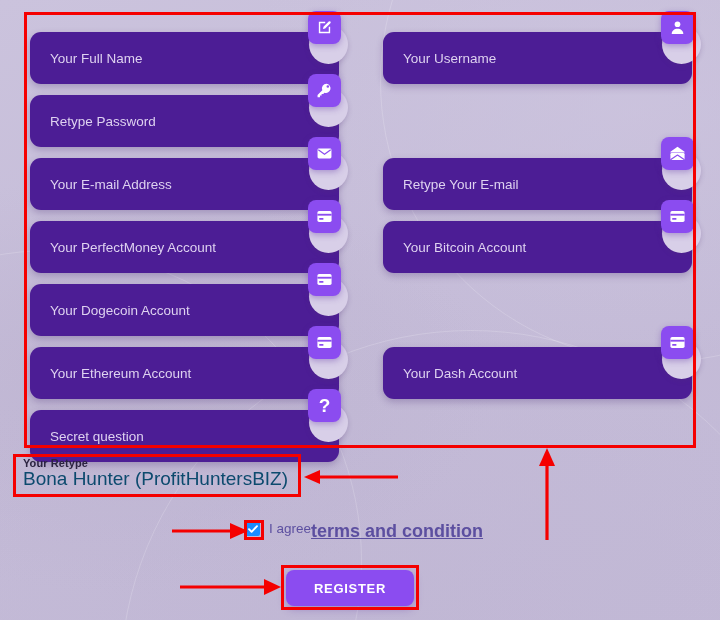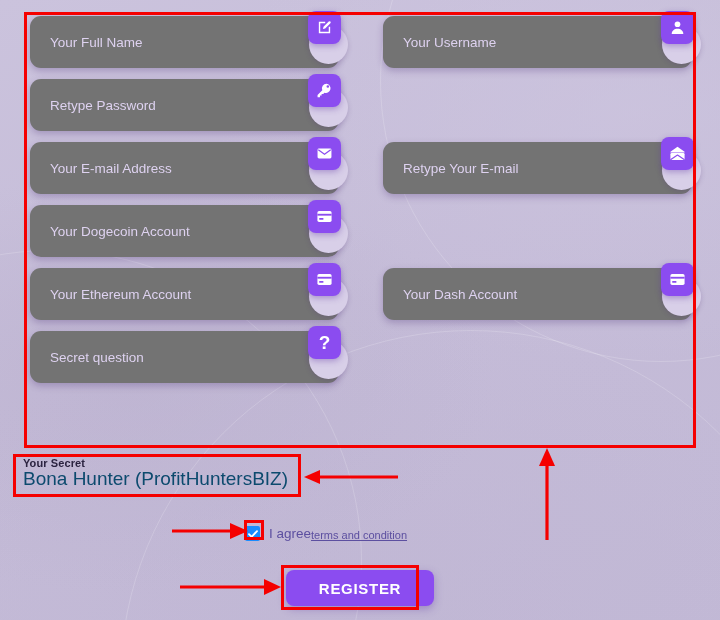--- a/index.html
+++ b/index.html
@@ -43,28 +43,28 @@
     margin-bottom: 11px;
   }
   .field {
     position: relative;
     width: 309px;
     height: 52px;
   }
   .field-input {
     position: absolute;
     left: 0;
-    top: 0;
+    top: 16px;
     width: 100%;
     height: 52px;
     box-sizing: border-box;
     border: none;
     outline: none;
     border-radius: 11px;
-    background: #737373;
+    background: #4c1d95;
     color: #e6dcf5;
     font-family: "Liberation Sans", sans-serif;
     font-size: 13.5px;
     padding: 0 56px 0 20px;
     box-shadow: 0 3px 7px rgba(70,40,110,0.28);
   }
   .field-input::placeholder {
     color: #ded2f0;
     opacity: 1;
   }
@@ -124,21 +124,21 @@
     margin-top: -1px;
     white-space: nowrap;
   }
 
   
   #agree-row {
     position: absolute;
     left: 245px;
     top: 521px;
     display: flex;
-    align-items: flex-end;
+    align-items: flex-start;
     height: 20px;
   }
   #agree-checkbox {
     width: 15px;
     height: 15px;
     border-radius: 2px;
     background: #1a8cff;
     display: flex;
     align-items: center;
     justify-content: center;
@@ -146,40 +146,41 @@
     flex: 0 0 auto;
   }
   #agree-checkbox svg { display: block; }
   #agree-text {
     font-size: 13.5px;
     color: #5c4fa0;
     margin-left: 9px;
     white-space: nowrap;
   }
   #terms-link {
-    font-size: 11px;
+    font-size: 18px;
     color: #5c4fa0;
     text-decoration: underline;
     cursor: pointer;
     white-space: nowrap;
+    font-weight: bold;
   }
 
   
   #register-button {
     position: absolute;
     left: 286px;
     top: 570px;
-    width: 148px;
+    width: 128px;
     height: 36px;
     border: none;
     border-radius: 8px;
     background: #8b4cf0;
     color: #ffffff;
     font-family: "Liberation Sans", sans-serif;
-    font-size: 15px;
+    font-size: 13px;
     font-weight: bold;
     letter-spacing: 0.7px;
     cursor: pointer;
     box-shadow: 0 3px 8px rgba(90,45,160,0.35);
   }
 
   
   .anno-box {
     position: absolute;
     border: 3px solid #f50000;
@@ -258,20 +259,44 @@
           <svg width="17" height="17" viewBox="0 0 24 24">
             <path d="M12 2.6 22 9.4v1.1H2V9.4z" fill="#ffffff"></path>
             <rect x="2" y="11.4" width="20" height="9.6" rx="1.8" fill="#ffffff"></rect>
             <path d="M2.6 20.6 12 14.2l9.4 6.4" fill="none" stroke="#8b4cf0" stroke-width="1.6" stroke-linejoin="round"></path>
           </svg>
         </div>
       </div>
     </div>
     <div class="field-row">
       <div class="field">
+        <input class="field-input" type="text" placeholder="Your PerfectMoney Account" style="">
+        <div class="field-halo"></div>
+        <div class="field-icon">
+          <svg width="17" height="17" viewBox="0 0 24 24">
+            <rect x="2" y="4.4" width="20" height="15.2" rx="2.3" fill="#ffffff"></rect>
+            <rect x="2" y="8.2" width="20" height="2.6" fill="#8b4cf0"></rect>
+            <rect x="4.4" y="14.2" width="6.2" height="2.4" rx="0.7" fill="#8b4cf0"></rect>
+          </svg>
+        </div>
+      </div>
+      <div class="field">
+        <input class="field-input" type="text" placeholder="Your Bitcoin Account" style="">
+        <div class="field-halo"></div>
+        <div class="field-icon">
+          <svg width="17" height="17" viewBox="0 0 24 24">
+            <rect x="2" y="4.4" width="20" height="15.2" rx="2.3" fill="#ffffff"></rect>
+            <rect x="2" y="8.2" width="20" height="2.6" fill="#8b4cf0"></rect>
+            <rect x="4.4" y="14.2" width="6.2" height="2.4" rx="0.7" fill="#8b4cf0"></rect>
+          </svg>
+        </div>
+      </div>
+    </div>
+    <div class="field-row">
+      <div class="field">
         <input class="field-input" type="text" placeholder="Your Dogecoin Account" style="">
         <div class="field-halo"></div>
         <div class="field-icon">
           <svg width="17" height="17" viewBox="0 0 24 24">
             <rect x="2" y="4.4" width="20" height="15.2" rx="2.3" fill="#ffffff"></rect>
             <rect x="2" y="8.2" width="20" height="2.6" fill="#8b4cf0"></rect>
             <rect x="4.4" y="14.2" width="6.2" height="2.4" rx="0.7" fill="#8b4cf0"></rect>
           </svg>
         </div>
       </div>
@@ -305,21 +330,21 @@
         <input class="field-input" type="text" placeholder="Secret question" style="">
         <div class="field-halo"></div>
         <div class="field-icon">
           <span class="qmark">?</span>
         </div>
       </div>
     </div>
   </div>
 
 <div id="upline-block">
-  <div id="upline-label">Your Secret</div>
+  <div id="upline-label">Your Retype</div>
   <div id="upline-value">Bona Hunter (ProfitHuntersBIZ)</div>
 </div>
 
 <div id="agree-row">
   <div id="agree-checkbox">
     <svg width="12" height="12" viewBox="0 0 12 12">
       <path d="M2 6.2 L4.6 8.8 L10 3.2" fill="none" stroke="#ffffff" stroke-width="1.9" stroke-linecap="round" stroke-linejoin="round"></path>
     </svg>
   </div>
   <span id="agree-text">I agree</span>

